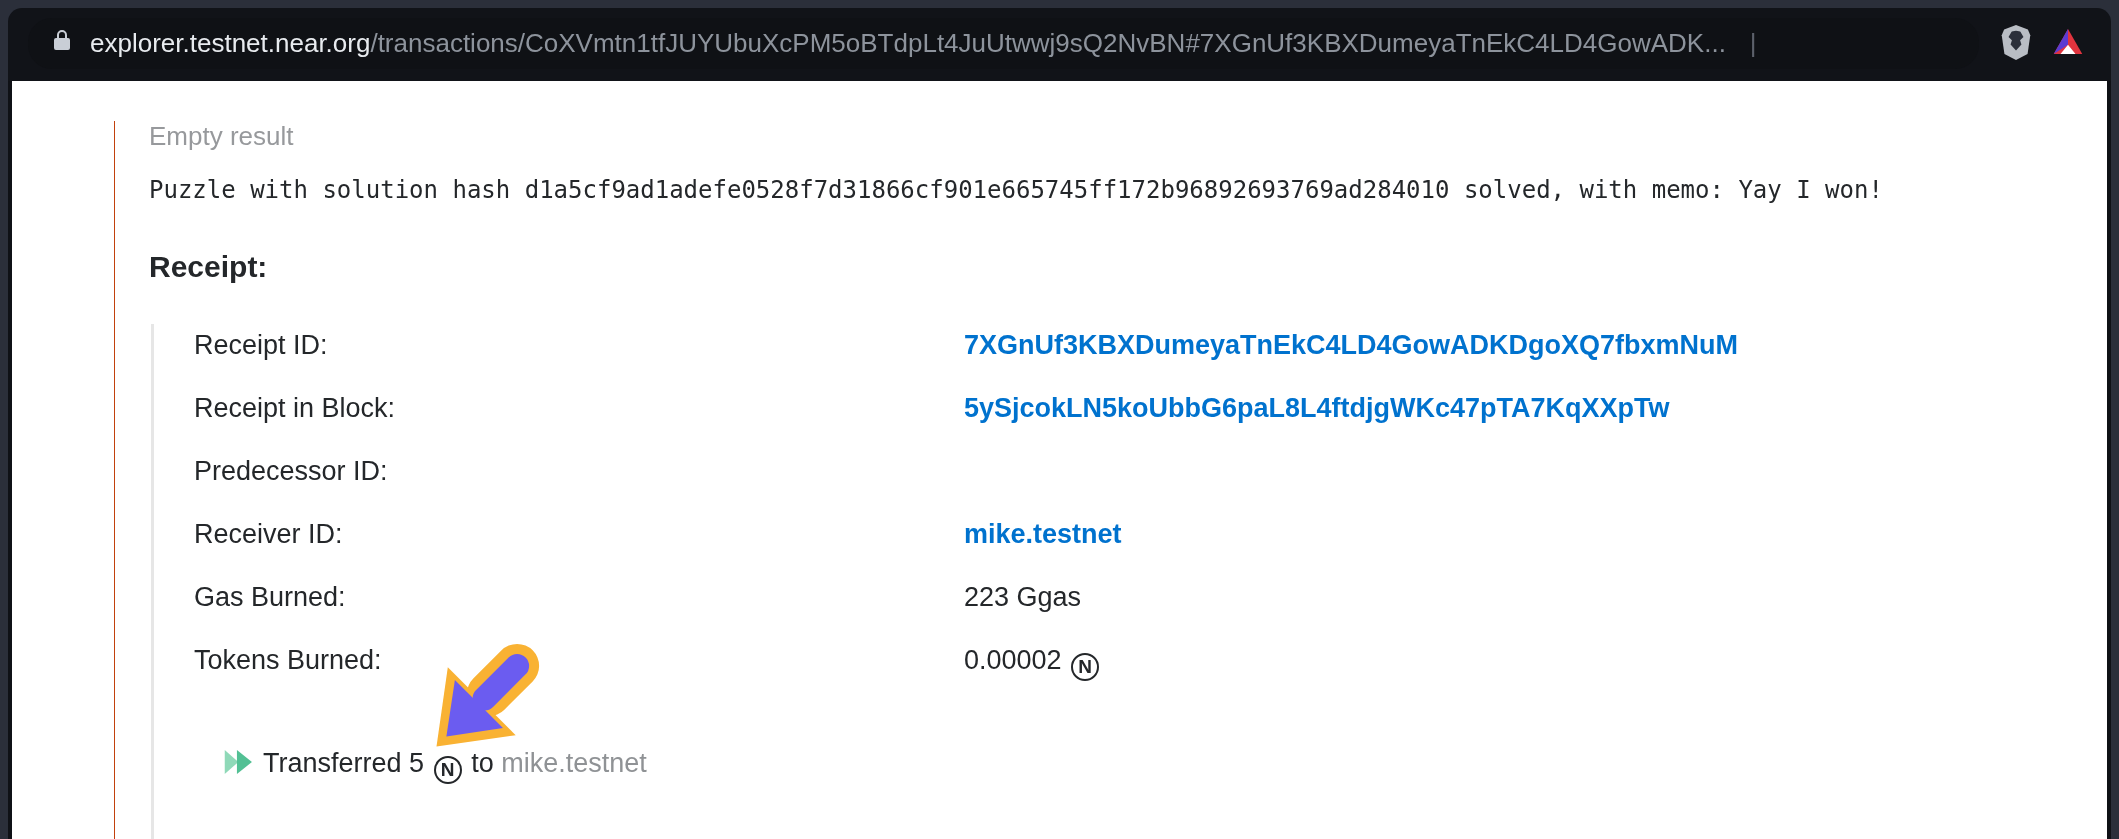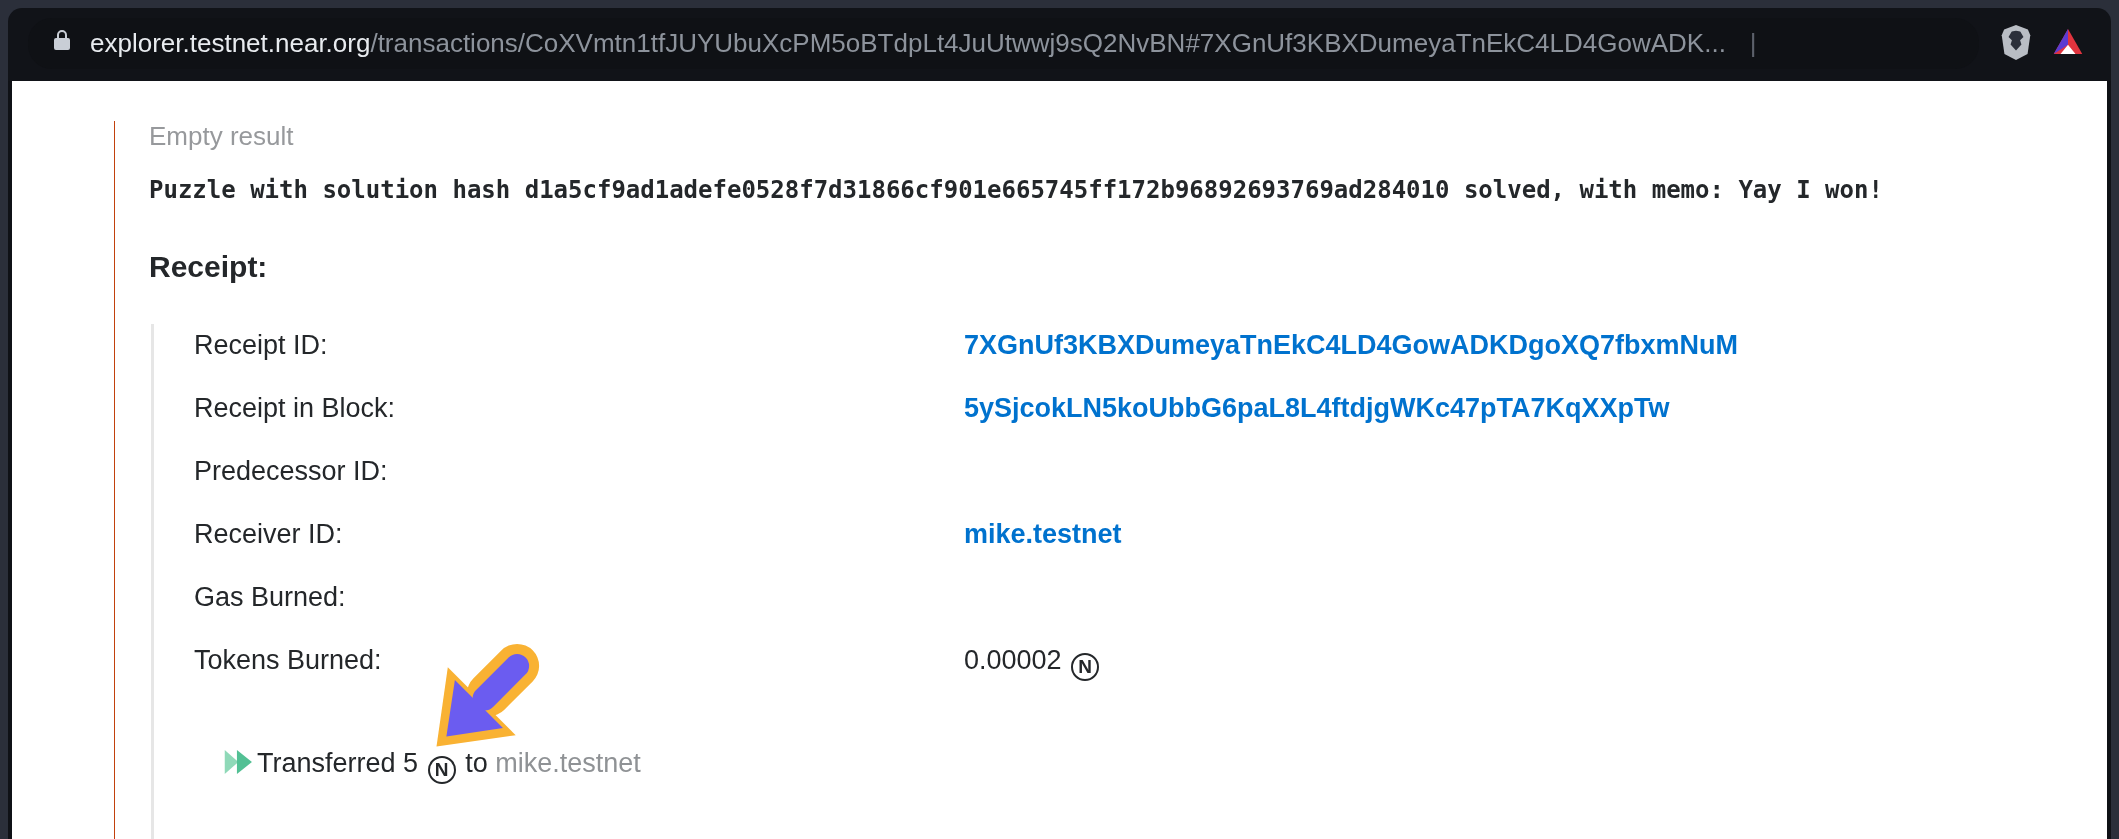--- a/index.html
+++ b/index.html
@@ -65,21 +65,20 @@
     color: #97999c;
     font-size: 26px;
     margin-bottom: 24px;
   }
   .log-line {
     font-family: ui-monospace, SFMono-Regular, Menlo, Consolas, monospace;
     font-size: 24px;
     color: #24272a;
     white-space: pre;
     margin-bottom: 46px;
-    font-weight: bold;
   }
   .receipt-heading {
     font-weight: 700;
     font-size: 30px;
     margin-bottom: 40px;
   }
   .receipt-block {
     border-left: 3px solid #e6e6e6;
     margin-left: 2px;
     padding-left: 40px;
@@ -103,21 +102,21 @@
     border: 2.5px solid #24272a;
     border-radius: 50%;
     font-weight: 800;
     font-size: 19px;
     vertical-align: -4px;
     margin: 0 2px;
   }
   .transfer-row {
     display: flex;
     align-items: center;
-    gap: 1px;
+    gap: 7px;
     margin-top: 58px;
     margin-left: 28px;
     font-size: 27px;
     position: relative;
   }
   .fastfwd-icon svg { width: 34px; height: 34px; }
   .transfer-account { color: #8f9295; }
   .empty-result-2 {
     color: #97999c;
     font-size: 26px;
@@ -184,20 +183,21 @@
         </div>
         <div class="row">
           <div class="label">Predecessor ID:</div>
         </div>
         <div class="row">
           <div class="label">Receiver ID:</div>
           <div class="value"><a class="link">mike.testnet</a></div>
         </div>
         <div class="row">
           <div class="label">Gas Burned:</div>
+          <div class="value value-plain">223 Ggas</div>
         </div>
         <div class="row">
           <div class="label">Tokens Burned:</div>
           <div class="value value-plain">
             <span>0.00002</span>
             <span class="near-symbol">N</span>
           </div>
         </div>
 
         <div class="transfer-row">

